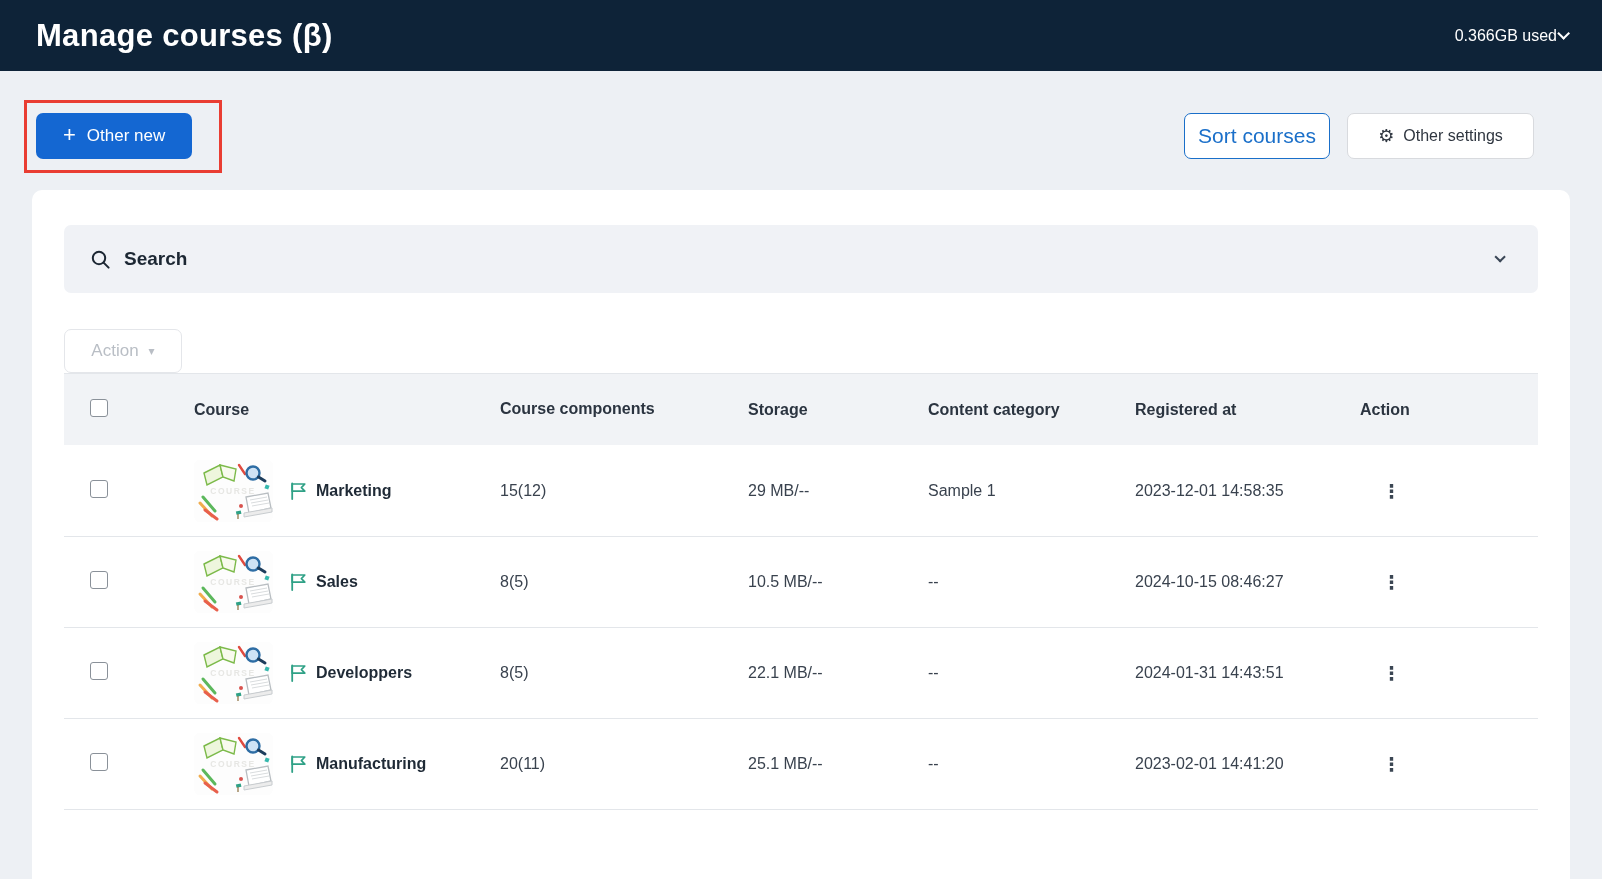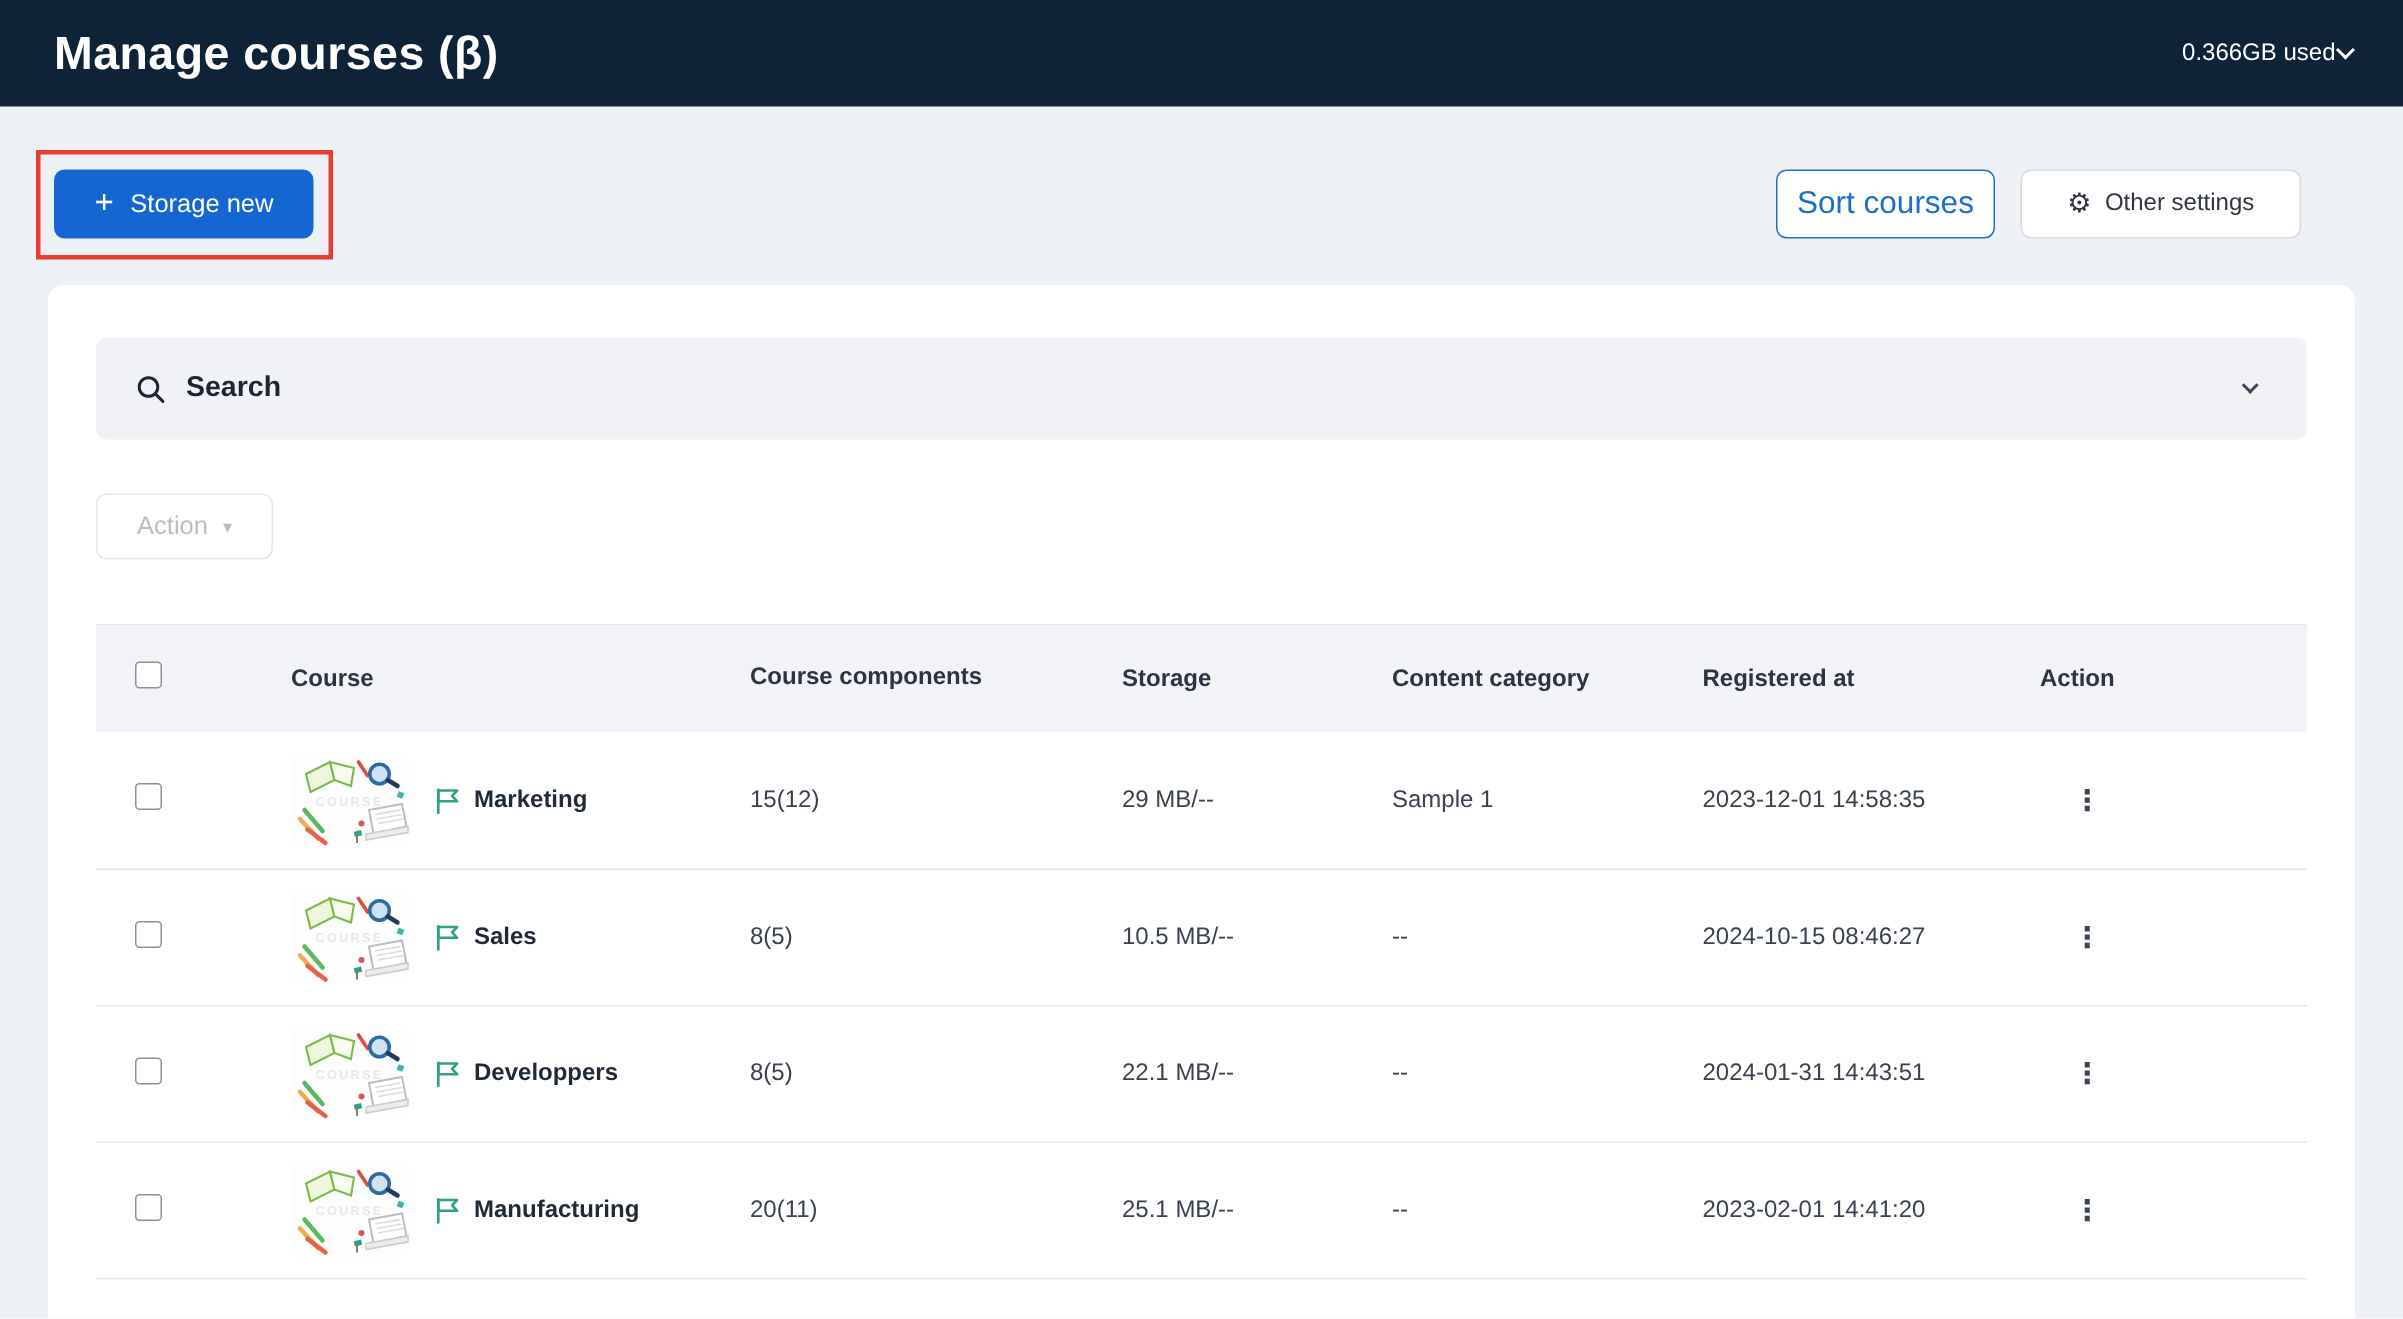--- a/index.html
+++ b/index.html
@@ -71,21 +71,21 @@
   .bulk-action-btn {
     margin-top:36px; width:118px; height:44px;
     background:#fff; border:1px solid #e4e6ea; border-radius:7px;
     color:#b9bec5; font-size:17px; font-family:inherit;
     display:flex; align-items:center; justify-content:center; gap:10px;
     cursor:default;
   }
   .bulk-action-btn .caret { font-size:12px; }
 
   
-  .ctable { margin-top:43px; border-top:1px solid #e3e6ea; }
+  .ctable { border-top:1px solid #e3e6ea; }
   .trow, .thead {
     display:grid;
     grid-template-columns:96px 320px 248px 180px 207px 225px 1fr;
     align-items:center;
   }
   .thead {
     background:#f1f3f6; height:71px;
     font-weight:bold; font-size:16px; color:#2b3440;
   }
   .trow { height:91px; border-top:1px solid #e3e6ea; background:#fff; font-size:16px; color:#39424e; }
@@ -121,21 +121,21 @@
   <div class="app-title">Manage courses (β)</div>
   <div class="storage-used">
     <span>0.366GB used</span>
     <span class="chev"></span>
   </div>
 </div>
 
 <div class="annotation-box"></div>
 <button class="create-btn">
   <span class="plus">+</span>
-  <span>Storage new</span>
+  <span>Other new</span>
 </button>
 <button class="sort-btn">Sort courses</button>
 <button class="other-btn">
   <span class="gear">⚙</span>
   <span>Other settings</span>
 </button>
 
 <div class="card">
 
   <div class="search-bar">

